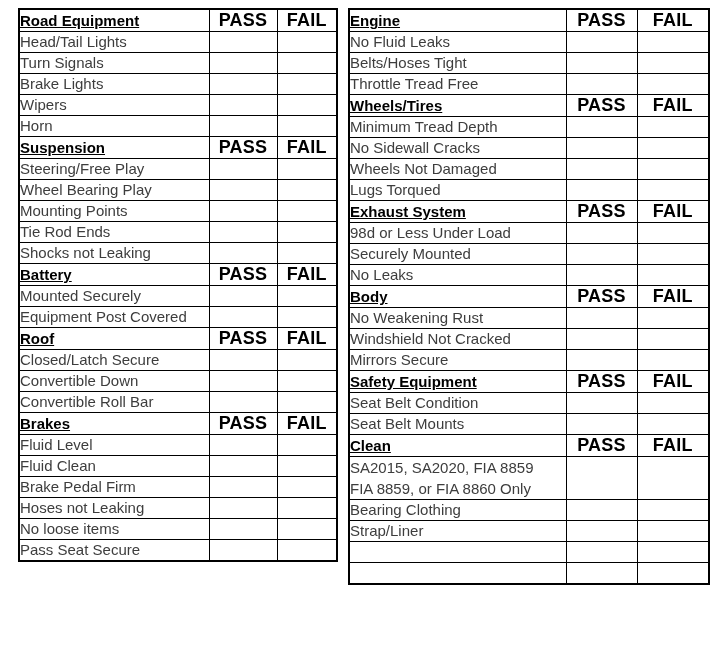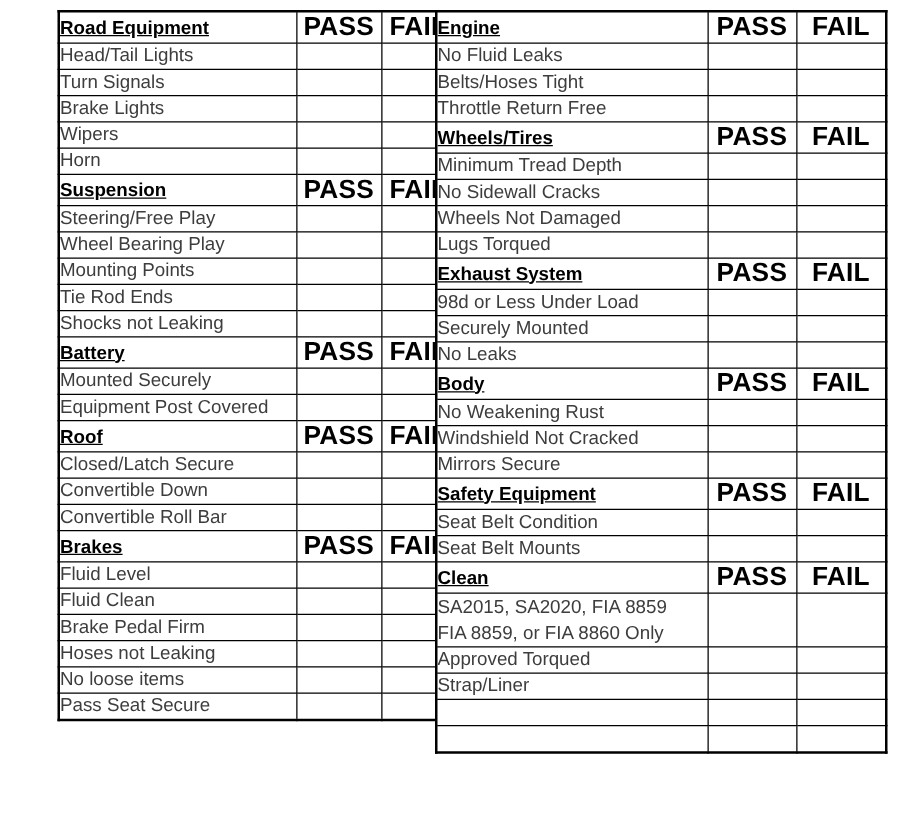--- a/index.html
+++ b/index.html
@@ -16,21 +16,21 @@
     overflow: hidden;
   }
   table.checklist {
     position: absolute;
     top: 8px;
     border-collapse: collapse;
     table-layout: fixed;
     border: 2.5px solid #000;
     background: #fff;
   }
-  #table-left  { left: 18px; margin-left: 28px; }
+  #table-left  { left: 18px; }
   #table-right { left: 348px; }
 
   table.checklist th,
   table.checklist td {
     border: 1.5px solid #000;
     padding: 0;
     overflow: hidden;
     vertical-align: middle;
   }
   table.checklist tr       { height: 20.8px; }
@@ -40,21 +40,21 @@
     text-align: left;
     padding-left: 7px;
     font-size: 15px;
     font-weight: 700;
     color: #000;
     white-space: nowrap;
   }
   th.section .u { text-decoration: underline; }
 
   th.ph {
-    font-size: 21px;
+    font-size: 18px;
     font-weight: 700;
     color: #000;
     text-align: center;
     letter-spacing: 0.2px;
   }
   td.item {
     font-size: 15px;
     font-weight: 400;
     color: #3d3d3d;
     text-align: left;
@@ -224,21 +224,21 @@
           <td class="item">No Fluid Leaks</td>
           <td class="mark"></td>
           <td class="mark"></td>
         </tr>
         <tr>
           <td class="item">Belts/Hoses Tight</td>
           <td class="mark"></td>
           <td class="mark"></td>
         </tr>
         <tr>
-          <td class="item">Throttle Return Free</td>
+          <td class="item">Throttle Tread Free</td>
           <td class="mark"></td>
           <td class="mark"></td>
         </tr>
         <tr>
           <th class="section"><span class="u">Wheels/Tires</span></th>
           <th class="ph">PASS</th>
           <th class="ph">FAIL</th>
         </tr>
         <tr>
           <td class="item">Minimum Tread Depth</td>
@@ -322,21 +322,21 @@
         </tr>
         <tr class="tall">
           <td class="item">
             <div class="line">SA2015, SA2020, FIA 8859</div>
             <div class="line">FIA 8859, or FIA 8860 Only</div>
           </td>
           <td class="mark"></td>
           <td class="mark"></td>
         </tr>
         <tr>
-          <td class="item">Approved Torqued</td>
+          <td class="item">Bearing Clothing</td>
           <td class="mark"></td>
           <td class="mark"></td>
         </tr>
         <tr>
           <td class="item">Strap/Liner</td>
           <td class="mark"></td>
           <td class="mark"></td>
         </tr>
         <tr>
           <td class="item"></td>

